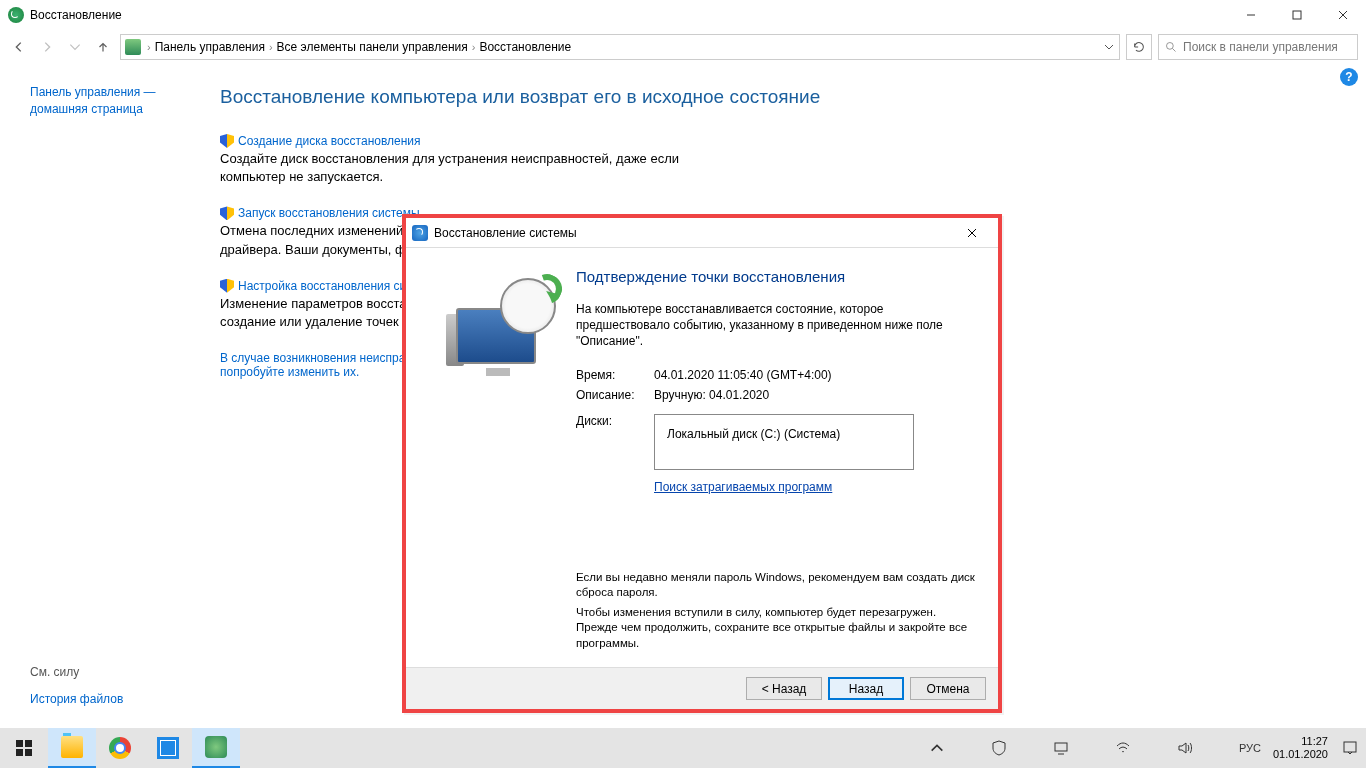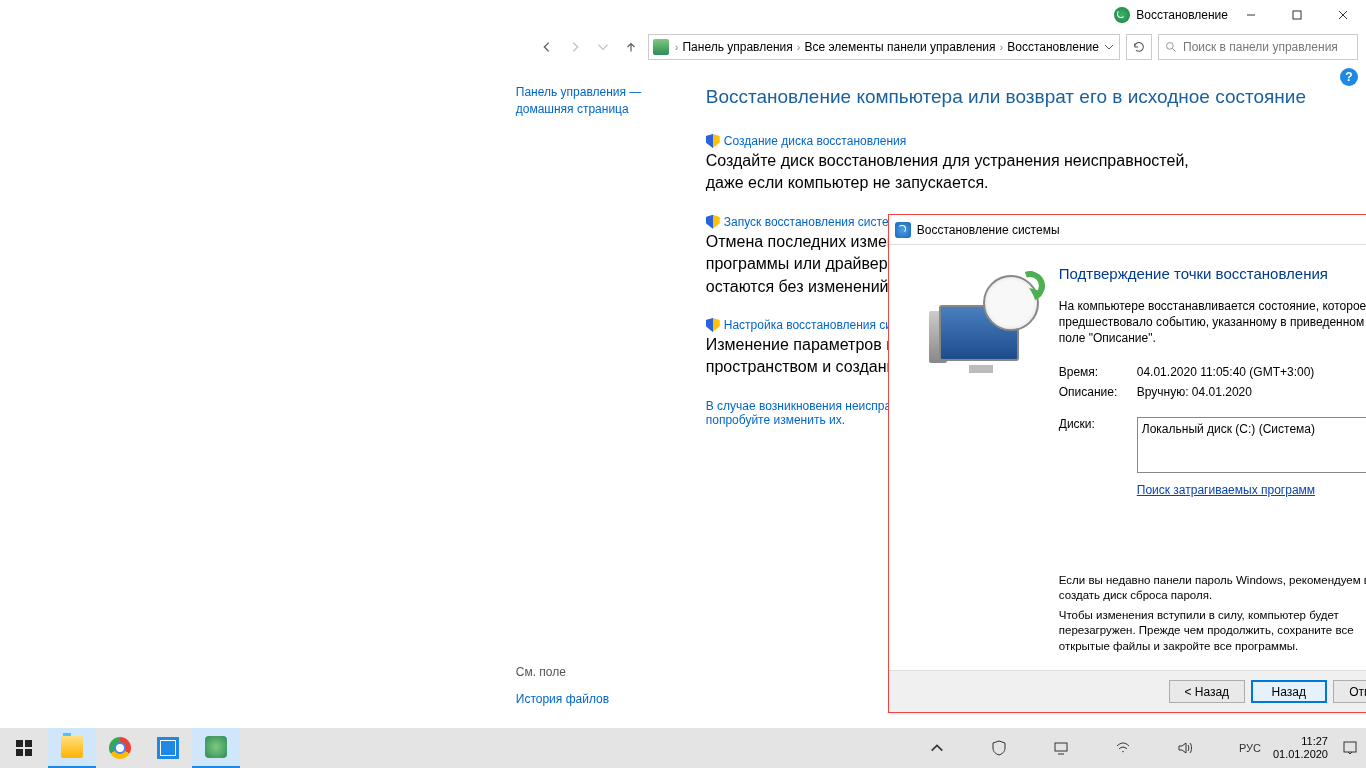--- a/index.html
+++ b/index.html
@@ -1,19 +1,19 @@
 <!DOCTYPE html>
 <html><head>
 <meta charset="utf-8">
 <style>
 * { margin: 0; padding: 0; box-sizing: border-box; font-family: "Segoe UI", Tahoma, sans-serif; }
 html, body { width: 1366px; height: 768px; background: #fff; overflow: hidden; }
 
 
-.window { width: 1366px; height: 728px; background: #fff; display: flex; flex-direction: column; align-items: flex-end; }
+.window { width: 1366px; height: 728px; background: #fff; display: flex; flex-direction: column; }
 .titlebar { height: 30px; display: flex; align-items: center; padding-left: 8px; background: #fff; }
 .titlebar .app-icon { width: 16px; height: 16px; margin-right: 6px; background: radial-gradient(circle,#3cb371,#1a7f3a); border-radius: 50%; position: relative;}
 .titlebar .app-icon::after{content:"";position:absolute;top:3px;left:3px;width:6px;height:6px;border:1.5px solid #fff;border-top-color:transparent;border-right-color:transparent;border-radius:50%;}
 .titlebar .title { font-size: 12px; color: #000; }
 .win-controls { margin-left: auto; display: flex; }
 .win-controls div { width: 46px; height: 30px; display: flex; align-items: center; justify-content: center; color: #333; }
 .win-controls svg { width: 10px; height: 10px; }
 
 .navbar { height: 34px; display: flex; align-items: center; padding: 0 8px; gap: 6px; }
 .nav-btn { width: 22px; height: 22px; display: flex; align-items: center; justify-content: center; color: #606060; }
@@ -34,25 +34,25 @@
 .sidebar a{ color:#0066cc; text-decoration:none; line-height:1.4; }
 .sidebar .see-also{color:#555;margin-top:8px;}
 .sidebar .bottom{position:absolute;bottom:20px;left:30px;display:flex;flex-direction:column;gap:12px;}
 
 .main { flex:1; padding: 22px 60px 20px 20px; position:relative;}
 .main h1 { font-size: 19px; font-weight: 400; color: #1a5f9e; margin-bottom: 26px; }
 .item { margin-bottom: 20px; max-width:520px;}
 .item .link-row{display:flex;align-items:center;gap:4px;}
 .shield{width:14px;height:14px;display:inline-block;background:linear-gradient(90deg,#2962d9 0 50%,#ffc107 50% 100%);clip-path:polygon(50% 0,100% 15%,100% 60%,50% 100%,0 60%,0 15%);}
 .item a { color:#0066cc; font-size:12px; text-decoration:none;}
-.item .desc{font-size:16px;color:#000;margin-top:2px;line-height:1.4;}
+.item .desc{font-size:13px;color:#000;margin-top:2px;line-height:1.4;}
 .help-btn{position:absolute;right:8px;top:4px;width:18px;height:18px;border-radius:50%;background:#1e88e5;color:#fff;font-size:12px;font-weight:bold;display:flex;align-items:center;justify-content:center;}
 
 
-.dialog{position:absolute;left:402px;top:150px;width:534px;background:#c4b5fd;border:1px solid #ef4444;box-shadow:2px 2px 0 rgba(0,0,0,.05);}
+.dialog{position:absolute;left:402px;top:150px;width:600px;background:#c4b5fd;border:4px solid #ef4444;box-shadow:2px 2px 0 rgba(0,0,0,.05);}
 .dlg-title{height:30px;background:#fff;display:flex;align-items:center;padding:0 6px;border-bottom:1px solid #ddd;}
 .dlg-title .ico{width:16px;height:16px;margin-right:6px;background:radial-gradient(circle,#4fa3e3,#1565c0);border-radius:3px;position:relative;}
 .dlg-title .ico::after{content:"";position:absolute;top:3px;left:3px;width:6px;height:6px;border:1.5px solid #fff;border-left-color:transparent;border-bottom-color:transparent;border-radius:50%;}
 .dlg-title span{font-size:12px;}
 .dlg-close{margin-left:auto;width:40px;height:26px;display:flex;align-items:center;justify-content:center;}
 .dlg-body{background:#fff;display:flex;padding:20px 20px 12px 20px;gap:0;min-height:400px;}
 .dlg-left{width:150px;display:flex;align-items:flex-start;justify-content:center;padding-top:10px;}
 .restore-art{position:relative;width:110px;height:100px;}
 .monitor{position:absolute;left:10px;top:30px;width:80px;height:56px;background:linear-gradient(#4a7fbf,#1d4c8c);border:2px solid #888;border-radius:3px;}
 .monitor::after{content:"";position:absolute;left:28px;top:58px;width:24px;height:8px;background:#bbb;}
@@ -60,23 +60,23 @@
 .arrow-g{position:absolute;right:-6px;top:-4px;width:30px;height:30px;border:6px solid #4caf50;border-left-color:transparent;border-bottom-color:transparent;border-radius:50%;transform:rotate(25deg);}
 .arrow-g::after{content:"";position:absolute;right:-4px;top:10px;border:6px solid transparent;border-top-color:#4caf50;transform:rotate(-10deg);}
 .case{position:absolute;left:0;top:36px;width:18px;height:52px;background:linear-gradient(#ccc,#888);border-radius:2px;}
 
 .dlg-right{flex:1;font-size:12px;}
 .dlg-right h2{font-size:15px;font-weight:400;color:#003a8c;margin-bottom:16px;}
 .dlg-right .intro{color:#000;line-height:1.35;margin-bottom:18px;}
 .dlg-row{display:flex;margin-bottom:6px;}
 .dlg-row .lbl{width:78px;color:#000;}
 .dlg-row .val{color:#000;}
-.disks-row{display:flex;margin-top:18px;}
+.disks-row{display:flex;margin-top:12px;}
 .disks-row .lbl{width:78px;}
-.disks-list{flex:1;border:1px solid #888;max-width:260px;height:56px;padding:4px;font-size:12px;}
+.disks-list{flex:1;border:1px solid #888;max-width:260px;height:56px;padding:12px;font-size:12px;}
 .search-link{display:block;margin-top:10px;color:#0645ad;text-decoration:underline;font-size:12px;margin-left:78px;}
 .dlg-warn{margin-top:76px;font-size:11.5px;color:#000;line-height:1.35;}
 .dlg-warn p{margin-bottom:4px;}
 .dlg-footer{height:42px;background:#f0f0f0;border-top:1px solid #ddd;display:flex;align-items:center;justify-content:flex-end;padding:0 12px;gap:6px;}
 .dlg-footer button{width:76px;height:23px;font-size:12px;background:#e9e9e9;border:1px solid #adadad;}
 .dlg-footer button.primary{border:2px solid #0078d7;background:#e5f1fb;}
 
 
 .taskbar{width:1366px;height:40px;background:#e4e4e4;display:flex;align-items:center;position:relative;}
 .tb-item{width:48px;height:40px;display:flex;align-items:center;justify-content:center;}
@@ -175,21 +175,21 @@
     </div>
   </div>
 
   <div class="content">
     <div class="sidebar">
       <a href="#">
         <span>Панель управления —</span><br>
         <span>домашняя страница</span>
       </a>
       <div class="bottom">
-        <span class="see-also">См. поле</span>
+        <span class="see-also">См. силу</span>
         <a href="#">История файлов</a>
       </div>
     </div>
 
     <div class="main">
       <div class="help-btn">?</div>
       <h1>Восстановление компьютера или возврат его в исходное состояние</h1>
 
       <div class="item">
         <div class="link-row">
@@ -238,35 +238,35 @@
             <div class="monitor"></div>
             <div class="clock-face"></div>
             <div class="arrow-g"></div>
           </div>
         </div>
         <div class="dlg-right">
           <h2>Подтверждение точки восстановления</h2>
           <div class="intro">На компьютере восстанавливается состояние, которое предшествовало событию, указанному в приведенном ниже поле "Описание".</div>
           <div class="dlg-row">
             <span class="lbl">Время:</span>
-            <span class="val">04.01.2020 11:05:40 (GMT+3:00)</span>
+            <span class="val">04.01.2020 11:05:40 (GMT+4:00)</span>
           </div>
           <div class="dlg-row">
             <span class="lbl">Описание:</span>
             <span class="val">Вручную: 04.01.2020</span>
           </div>
           <div class="disks-row">
             <span class="lbl">Диски:</span>
             <div class="disks-list">
               <span>Локальный диск (C:) (Система)</span>
             </div>
           </div>
           <a href="#" class="search-link">Поиск затрагиваемых программ</a>
           <div class="dlg-warn">
-            <p>Если вы недавно панели пароль Windows, рекомендуем вам создать диск сброса пароля.</p>
+            <p>Если вы недавно меняли пароль Windows, рекомендуем вам создать диск сброса пароля.</p>
             <p>Чтобы изменения вступили в силу, компьютер будет перезагружен. Прежде чем продолжить, сохраните все открытые файлы и закройте все программы.</p>
           </div>
         </div>
       </div>
       <div class="dlg-footer">
         <button>&lt; Назад</button>
         <button class="primary">Назад</button>
         <button>Отмена</button>
       </div>
     </div>

